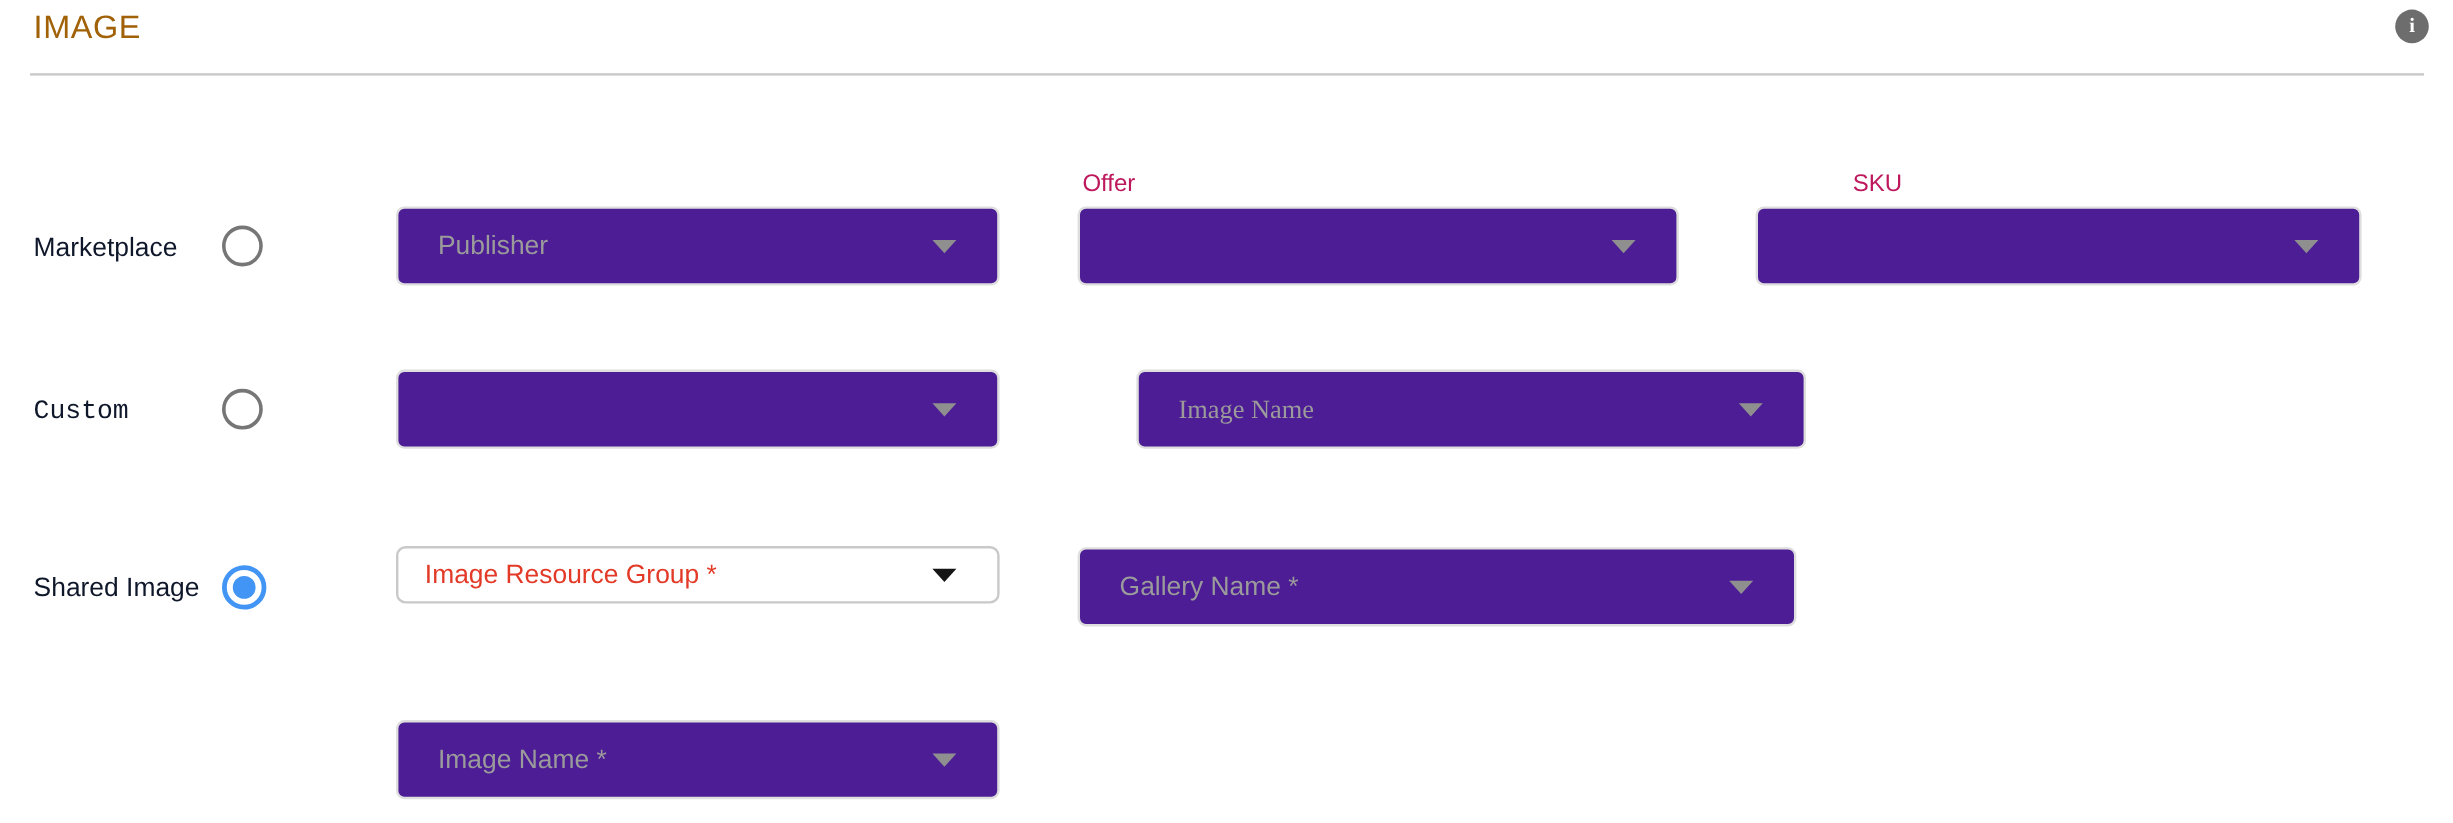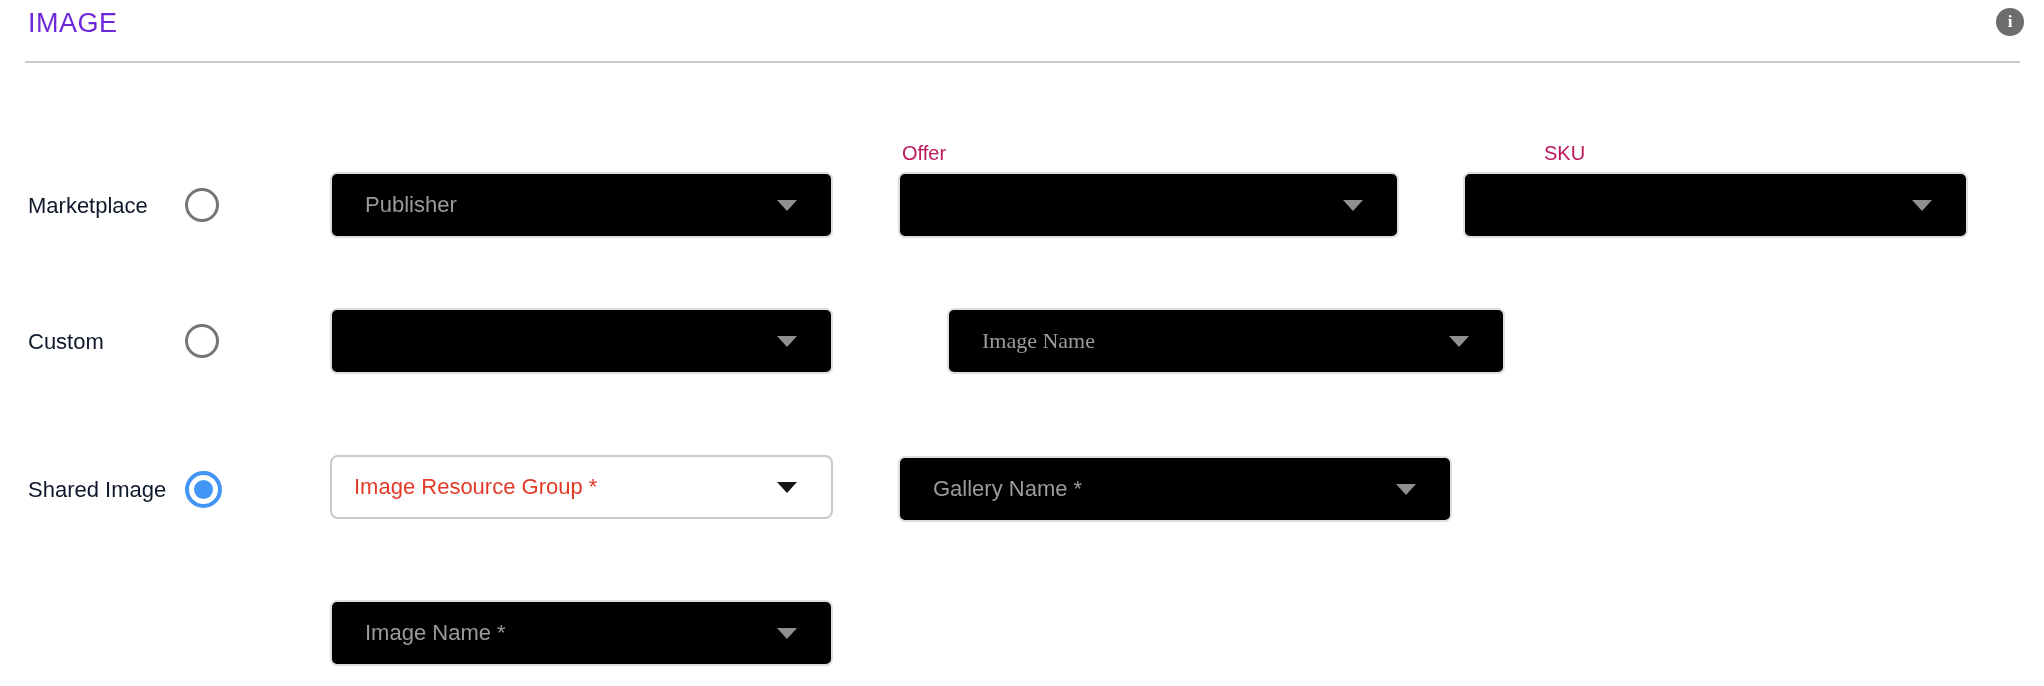--- a/index.html
+++ b/index.html
@@ -10,21 +10,21 @@
     width: 2044px;
     height: 686px;
     background: #ffffff;
     overflow: hidden;
   }
   .page-title {
     position: absolute;
     left: 28px; top: 8px;
     font-size: 27px;
     font-weight: 400;
-    color: #6d28d9;
+    color: #a16207;
     letter-spacing: 0.5px;
     text-align: center;
   }
   .divider {
     position: absolute;
     left: 25px; right: 24px; top: 61px;
     height: 2px;
     background: #c9c9c9;
   }
   .info-icon {
@@ -76,28 +76,28 @@
   }
   .dropdown {
     position: absolute;
     height: 66px;
     border-radius: 7px;
     display: flex; align-items: center;
     padding: 0 56px 0 22px;
     cursor: pointer;
   }
   .dropdown.disabled {
-    background: #000000;
+    background: #4c1d95;
     border: 2px solid #dedede;
     padding-left: 33px;
   }
   .dropdown.active {
     background: #ffffff;
     border: 2px solid #c9c9c9;
-    height: 64px;
+    height: 48px;
     border-radius: 8px;
   }
   .dropdown .ph {
     font-size: 22px;
     color: #9b9b9b;
     white-space: nowrap;
     overflow: hidden;
   }
   .dropdown.active .ph { color: #e33a27; }
   .arrow {
@@ -133,41 +133,41 @@
     <span class="ph"></span>
     <span class="arrow"></span>
   </div>
 
   <div class="field-label" style="left:1544px; top:142px;">SKU</div>
   <div class="dropdown disabled" style="left:1463px; top:172px; width:505px;">
     <span class="ph"></span>
     <span class="arrow"></span>
   </div>
 
-  <div class="row-label" style="top:328px;">Custom</div>
+  <div class="row-label" style="top:328px;font-family:Liberation Mono, monospace;">Custom</div>
   <div class="radio" style="top:324px;"></div>
 
   <div class="dropdown disabled" style="left:330px; top:308px; width:503px;">
     <span class="arrow"></span>
   </div>
   <div class="dropdown disabled" style="left:947px; top:308px; width:558px;font-family:Liberation Serif, serif;">
     <span class="ph">Image Name</span>
     <span class="arrow"></span>
   </div>
 
   <div class="row-label" style="top:476px;">Shared Image</div>
   <div class="radio selected" style="top:471px;">
       <span class="dot"></span>
     </div>
 
   <div class="dropdown active" style="left:330px; top:455px; width:503px;">
     <span class="ph">Image Resource Group *</span>
     <span class="arrow"></span>
   </div>
-  <div class="dropdown disabled" style="left:898px; top:456px; width:554px;">
+  <div class="dropdown disabled" style="left:898px; top:456px; width:599px;">
     <span class="ph">Gallery Name *</span>
     <span class="arrow"></span>
   </div>
 
   <div class="dropdown disabled" style="left:330px; top:600px; width:503px;">
     <span class="ph">Image Name *</span>
     <span class="arrow"></span>
   </div>
 
 </div>

